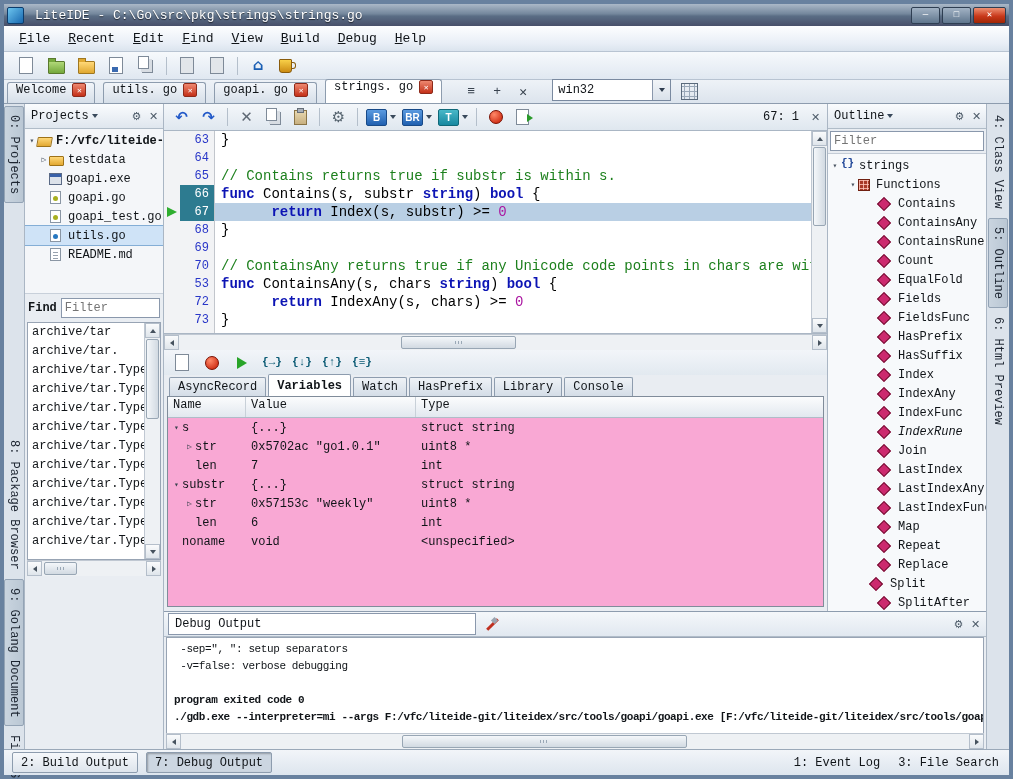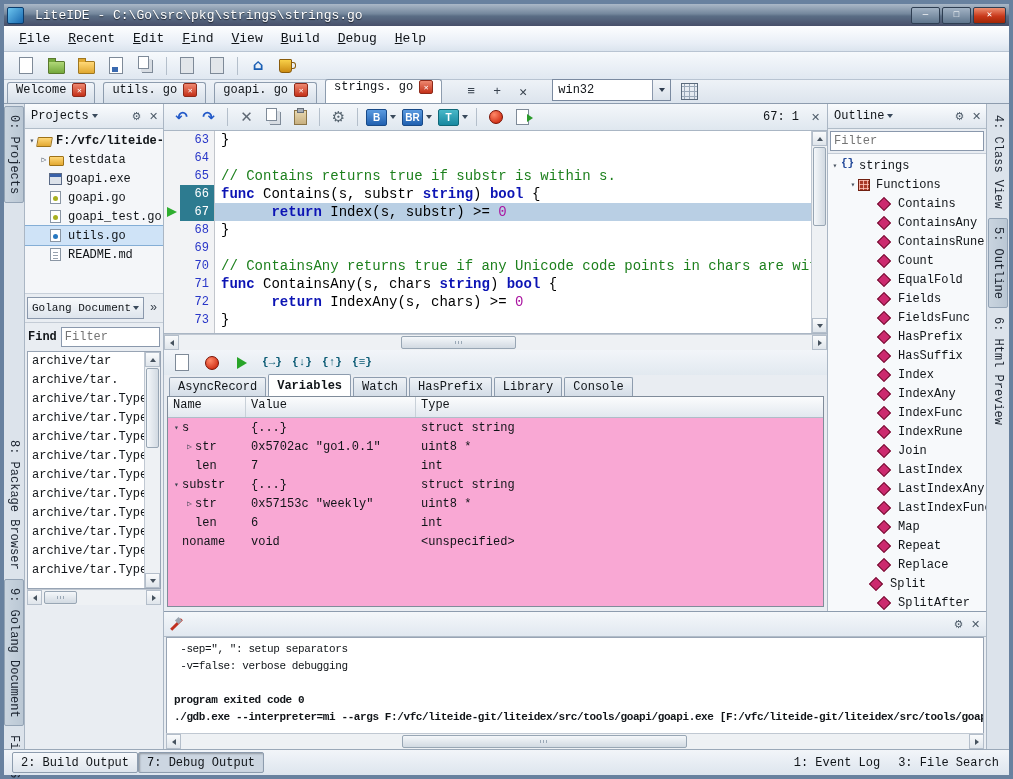--- a/index.html
+++ b/index.html
@@ -181,21 +181,21 @@
   .do-combo{width:300px;height:20px;border:1px solid #8a98ac;background:#fff;display:flex;align-items:center;font-size:12px;padding-left:6px}
   .do-clear{width:14px;height:14px;position:relative}
   .do-clear::before{content:"";position:absolute;left:1px;top:6px;width:15px;height:3px;background:#c03020;transform:rotate(-45deg)}
   .do-clear::after{content:"";position:absolute;left:8px;top:1px;width:5px;height:5px;background:#9aa4b0;transform:rotate(-45deg)}
   .do-header .ph-icons{margin-left:auto}
   .do-text{flex:1;margin:0 2px;background:#fff;border:1px solid #98a4b4;border-bottom:none;padding:3px 7px;font-size:11px;letter-spacing:-0.4px;line-height:17px;overflow:hidden}
   .do-line{white-space:pre;height:17px}
 
   
   .statusbar{height:25px;flex:none;display:flex;align-items:center;gap:8px;padding:0 10px 0 8px;background:linear-gradient(#f2f5f9,#dde5ee);border-top:1px solid #9aa8b8;font-size:12px}
-  .sb-left{display:flex;}
+  .sb-left{display:flex;gap:8px}
   .sb-btn{height:19px;display:flex;align-items:center;padding:0 8px;border:1px solid #8d9cae;border-radius:2px;background:linear-gradient(#f6f8fb,#dde4ec);white-space:nowrap}
   .sb-btn.pressed{background:#ccd6e1;box-shadow:inset 1px 1px 2px rgba(0,0,0,.28)}
   .sb-right{margin-left:auto;display:flex;gap:18px}
   .sb-flat{white-space:nowrap}
 </style>
 </head>
 <body>
 
 <div class="window">
 
@@ -333,27 +333,20 @@
             <span class="tree-arrow"></span>
             <span class="ti ti-go-file-blue"></span>
             <span class="tree-label">utils.go</span>
           </div>
           <div class="tree-row" style="padding-left: 14px;">
             <span class="tree-arrow"></span>
             <span class="ti ti-text-file"></span>
             <span class="tree-label">README.md</span>
           </div>
         </div>
-      <div class="doc-combo-row">
-        <div class="doc-combo">
-          <span>Golang Document</span>
-          <span class="mini-arrow"></span>
-        </div>
-        <div class="more-btn">»</div>
-      </div>
       <div class="find-row">
         <span class="find-label">Find</span>
         <input class="filter-input" placeholder="Filter" style="">
       </div>
       <div class="doc-list">
         <div class="doc-list-items" id="doc-list-items">
             <div class="doc-item">archive/tar</div>
             <div class="doc-item">archive/tar.</div>
             <div class="doc-item">archive/tar.TypeBlock</div>
             <div class="doc-item">archive/tar.TypeChar</div>
@@ -450,21 +443,21 @@
               </div>
             <div class="ed-gutter" id="ed-gutter">
                 <div class="gut-cell">63</div>
                 <div class="gut-cell">64</div>
                 <div class="gut-cell">65</div>
                 <div class="gut-cell mark">66</div>
                 <div class="gut-cell mark">67</div>
                 <div class="gut-cell">68</div>
                 <div class="gut-cell">69</div>
                 <div class="gut-cell">70</div>
-                <div class="gut-cell">71</div>
+                <div class="gut-cell">53</div>
                 <div class="gut-cell">72</div>
                 <div class="gut-cell">73</div>
               </div>
             <div class="ed-code" id="ed-code">
                 <div class="ed-row"><span class="seg-pl">}</span></div>
                 <div class="ed-row"></div>
                 <div class="ed-row"><span class="seg-cm">// Contains returns true if substr is within s.</span></div>
                 <div class="ed-row"><span class="seg-kw">func </span><span class="seg-pl">Contains(s, substr </span><span class="seg-kw">string</span><span class="seg-pl">) </span><span class="seg-kw">bool</span><span class="seg-pl"> {</span></div>
                 <div class="ed-row current"><span class="seg-pl">      </span><span class="seg-kw">return </span><span class="seg-pl">Index(s, substr) &gt;= </span><span class="seg-nm">0</span></div>
                 <div class="ed-row"><span class="seg-pl">}</span></div>
@@ -667,21 +660,21 @@
               <div class="tree-row" style="padding-left: 38px;">
                 <span class="tree-arrow"></span>
                 <span class="ti ti-func"></span>
                 <span class="tree-label">IndexAny</span>
               </div>
               <div class="tree-row" style="padding-left: 38px;">
                 <span class="tree-arrow"></span>
                 <span class="ti ti-func"></span>
                 <span class="tree-label">IndexFunc</span>
               </div>
-              <div class="tree-row" style="padding-left: 38px;">
+              <div class="tree-row" style="padding-left: 38px; font-style: italic;">
                 <span class="tree-arrow"></span>
                 <span class="ti ti-func"></span>
                 <span class="tree-label">IndexRune</span>
               </div>
               <div class="tree-row" style="padding-left: 38px;">
                 <span class="tree-arrow"></span>
                 <span class="ti ti-func"></span>
                 <span class="tree-label">Join</span>
               </div>
               <div class="tree-row" style="padding-left: 38px;">
@@ -724,20 +717,24 @@
                 <span class="ti ti-func"></span>
                 <span class="tree-label">SplitAfter</span>
               </div>
             </div>
         </div>
 
       </div>
 
       <div class="debugout">
         <div class="do-header">
+          <div class="do-combo">
+            <span>Debug Output</span>
+            <span class="arrbox"></span>
+          </div>
           <div class="do-clear"></div>
           <span class="ph-icons">
             <span class="ph-icon">⚙</span>
             <span class="ph-icon">✕</span>
           </span>
         </div>
         <div class="do-text" id="do-text">
             <div class="do-line"> -sep=", ": setup separators</div>
             <div class="do-line"> -v=false: verbose debugging</div>
             <div class="do-line"></div>

